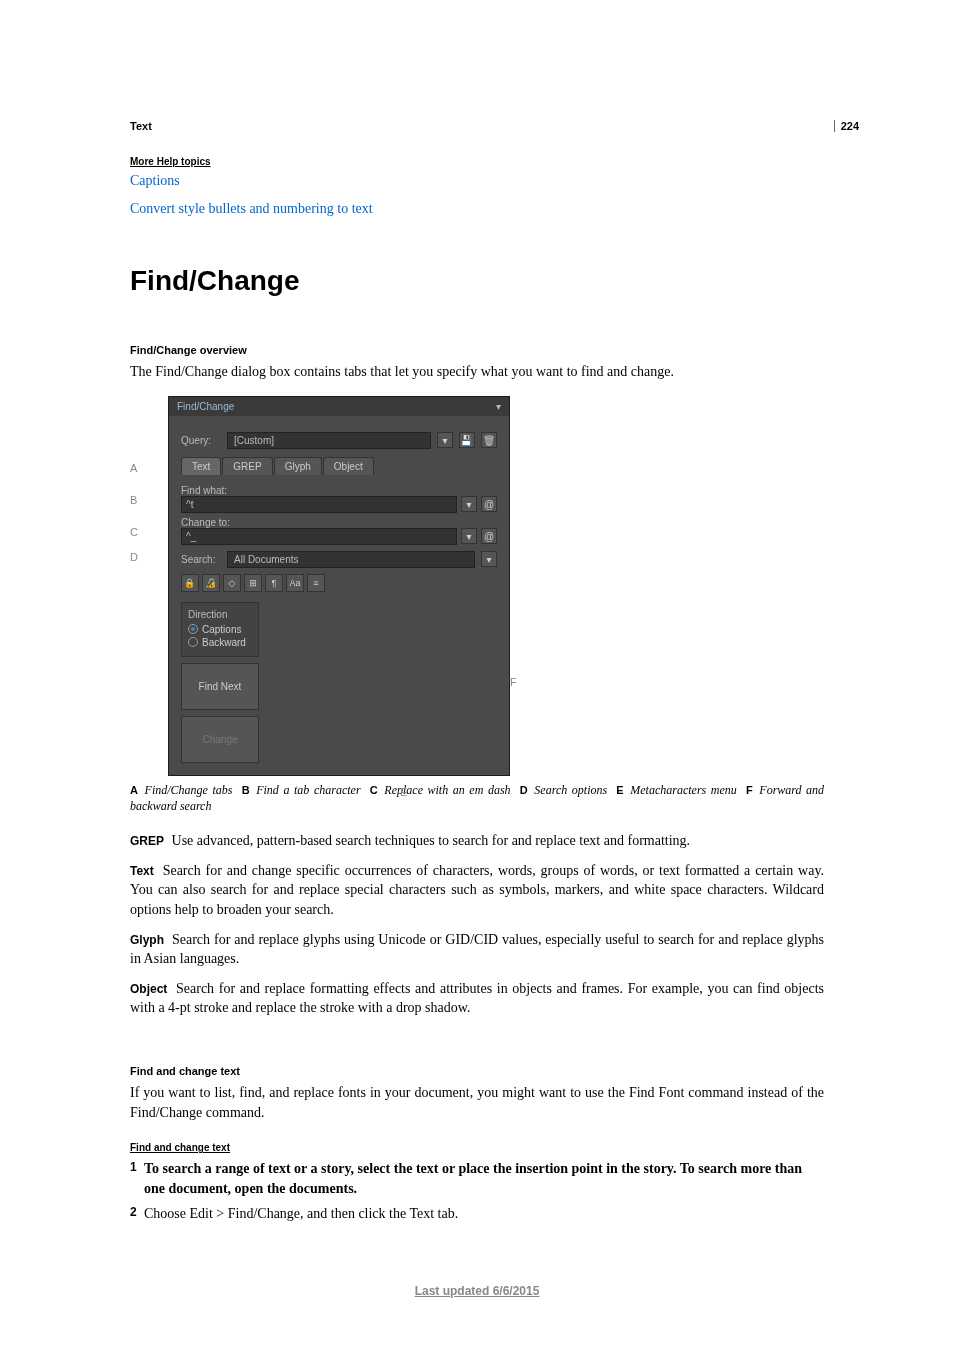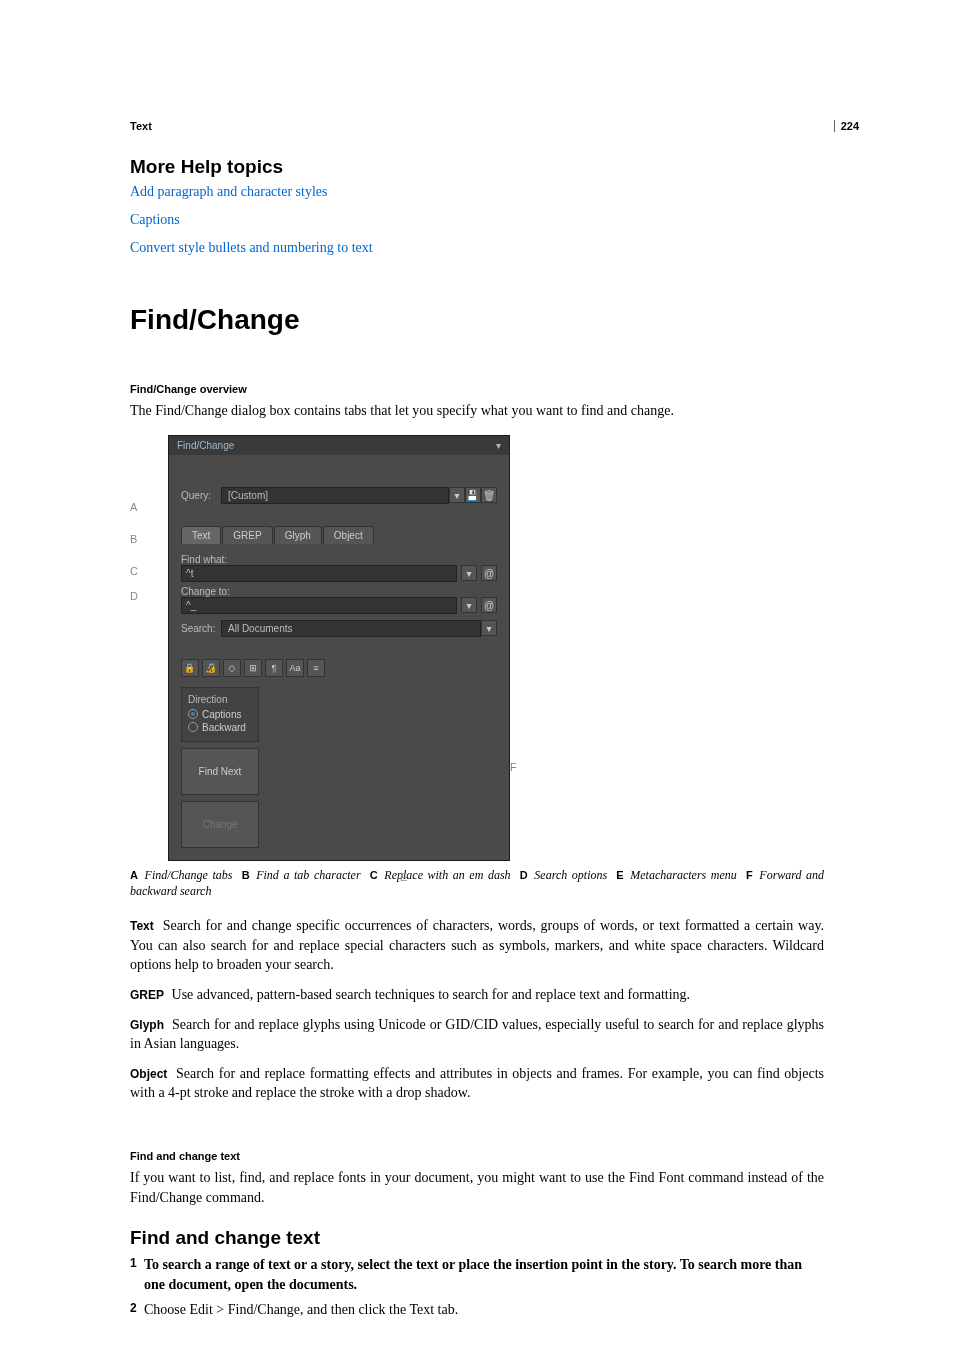--- a/index.html
+++ b/index.html
@@ -26,22 +26,23 @@
   }
   .section-label {
     font-family: "Myriad Pro", Arial, sans-serif;
     font-weight: bold;
     font-size: 11px;
     margin-bottom: 24px;
   }
   .h4 {
     font-family: "Myriad Pro", Arial, sans-serif;
     font-weight: bold;
-    font-size: 19px;
+    font-size: 10px;
     margin: 20px 0 6px 0;
+    text-decoration: underline;
   }
   .link {
     color: #0066cc;
     font-size: 14px;
     display: block;
     margin: 6px 0 12px 0;
     cursor: pointer;
   }
   .h1 {
     font-family: "Myriad Pro", Arial, sans-serif;
@@ -128,21 +129,21 @@
   }
   .dlg-title {
     background: #3a3a3a;
     padding: 4px 8px;
     color: #9db8d0;
     display: flex;
     justify-content: space-between;
     align-items: center;
   }
   .dlg-body { padding: 10px 12px 12px 12px; }
-  .dlg-row { display: flex; align-items: center; margin: 22px 0; }
+  .dlg-row { display: flex; align-items: center; margin: 6px 0; gap: 6px; }
   .dlg-label { color: #bbb; width: 40px; }
   .dlg-sel {
     background: #333;
     color: #bbb;
     padding: 2px 6px;
     flex: 1;
     border: 1px solid #222;
   }
   .dlg-tabs { display: flex; margin: 8px 0 6px 0; }
   .dlg-tab {
@@ -209,21 +210,20 @@
 </style>
 </head>
 <body>
 
 <div class="page">
   <div class="pagenum">224</div>
 
   <div class="section-label">Text</div>
 
   <div class="h4">More Help topics</div>
-  <a class="link">Add paragraph and character styles</a>
   <a class="link">Captions</a>
   <a class="link">Convert style bullets and numbering to text</a>
 
   <div class="h1">Find/Change</div>
 
   <div class="h2">Find/Change overview</div>
   <div class="para">The Find/Change dialog box contains tabs that let you specify what you want to find and change.</div>
 
   <div class="figure">
     <div class="dialog-wrap">
@@ -315,26 +315,26 @@
     <span>Replace with an em dash</span>&nbsp;
     <b>D</b>
     <span>Search options</span>&nbsp;
     <b>E</b>
     <span>Metacharacters menu</span>&nbsp;
     <b>F</b>
     <span>Forward and backward search</span>
   </div>
 
   <div class="para">
+    <span class="term">GREP</span>
+    <span>Use advanced, pattern-based search techniques to search for and replace text and formatting.</span>
+  </div>
+  <div class="para">
     <span class="term">Text</span>
     <span>Search for and change specific occurrences of characters, words, groups of words, or text formatted a certain way. You can also search for and replace special characters such as symbols, markers, and white space characters. Wildcard options help to broaden your search.</span>
-  </div>
-  <div class="para">
-    <span class="term">GREP</span>
-    <span>Use advanced, pattern-based search techniques to search for and replace text and formatting.</span>
   </div>
   <div class="para">
     <span class="term">Glyph</span>
     <span>Search for and replace glyphs using Unicode or GID/CID values, especially useful to search for and replace glyphs in Asian languages.</span>
   </div>
   <div class="para">
     <span class="term">Object</span>
     <span>Search for and replace formatting effects and attributes in objects and frames. For example, you can find objects with a 4-pt stroke and replace the stroke with a drop shadow.</span>
   </div>
 

